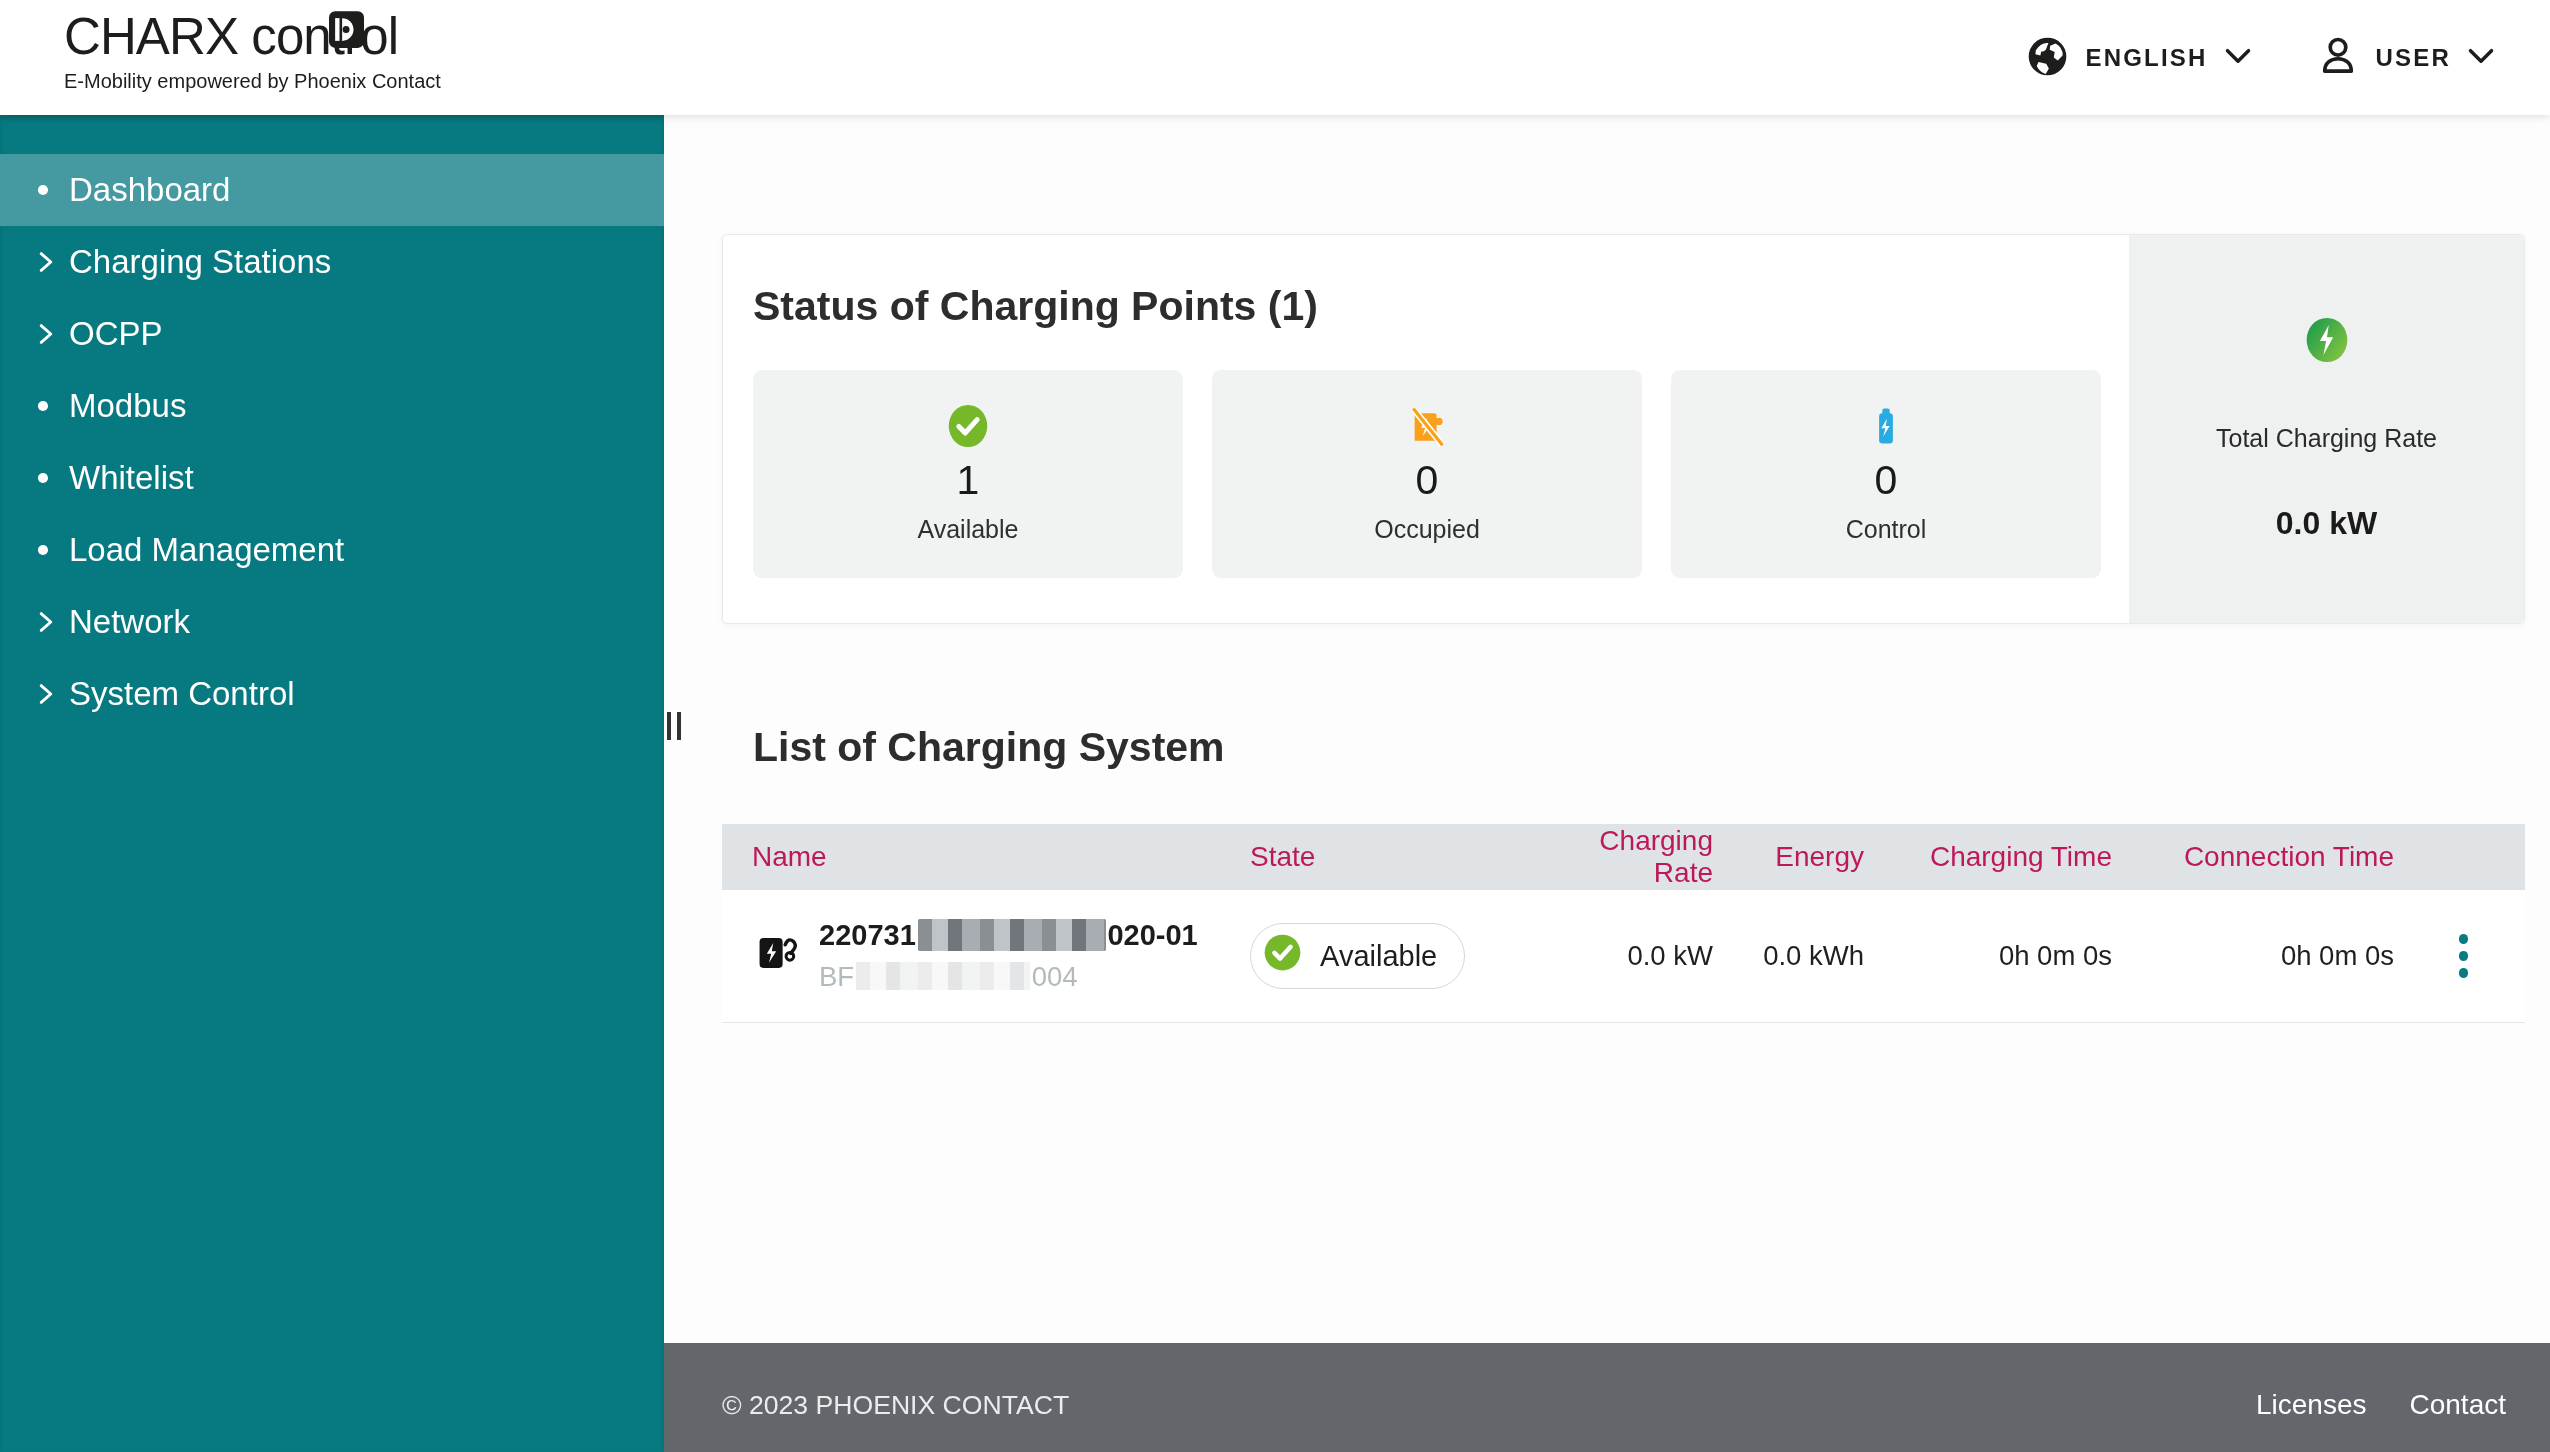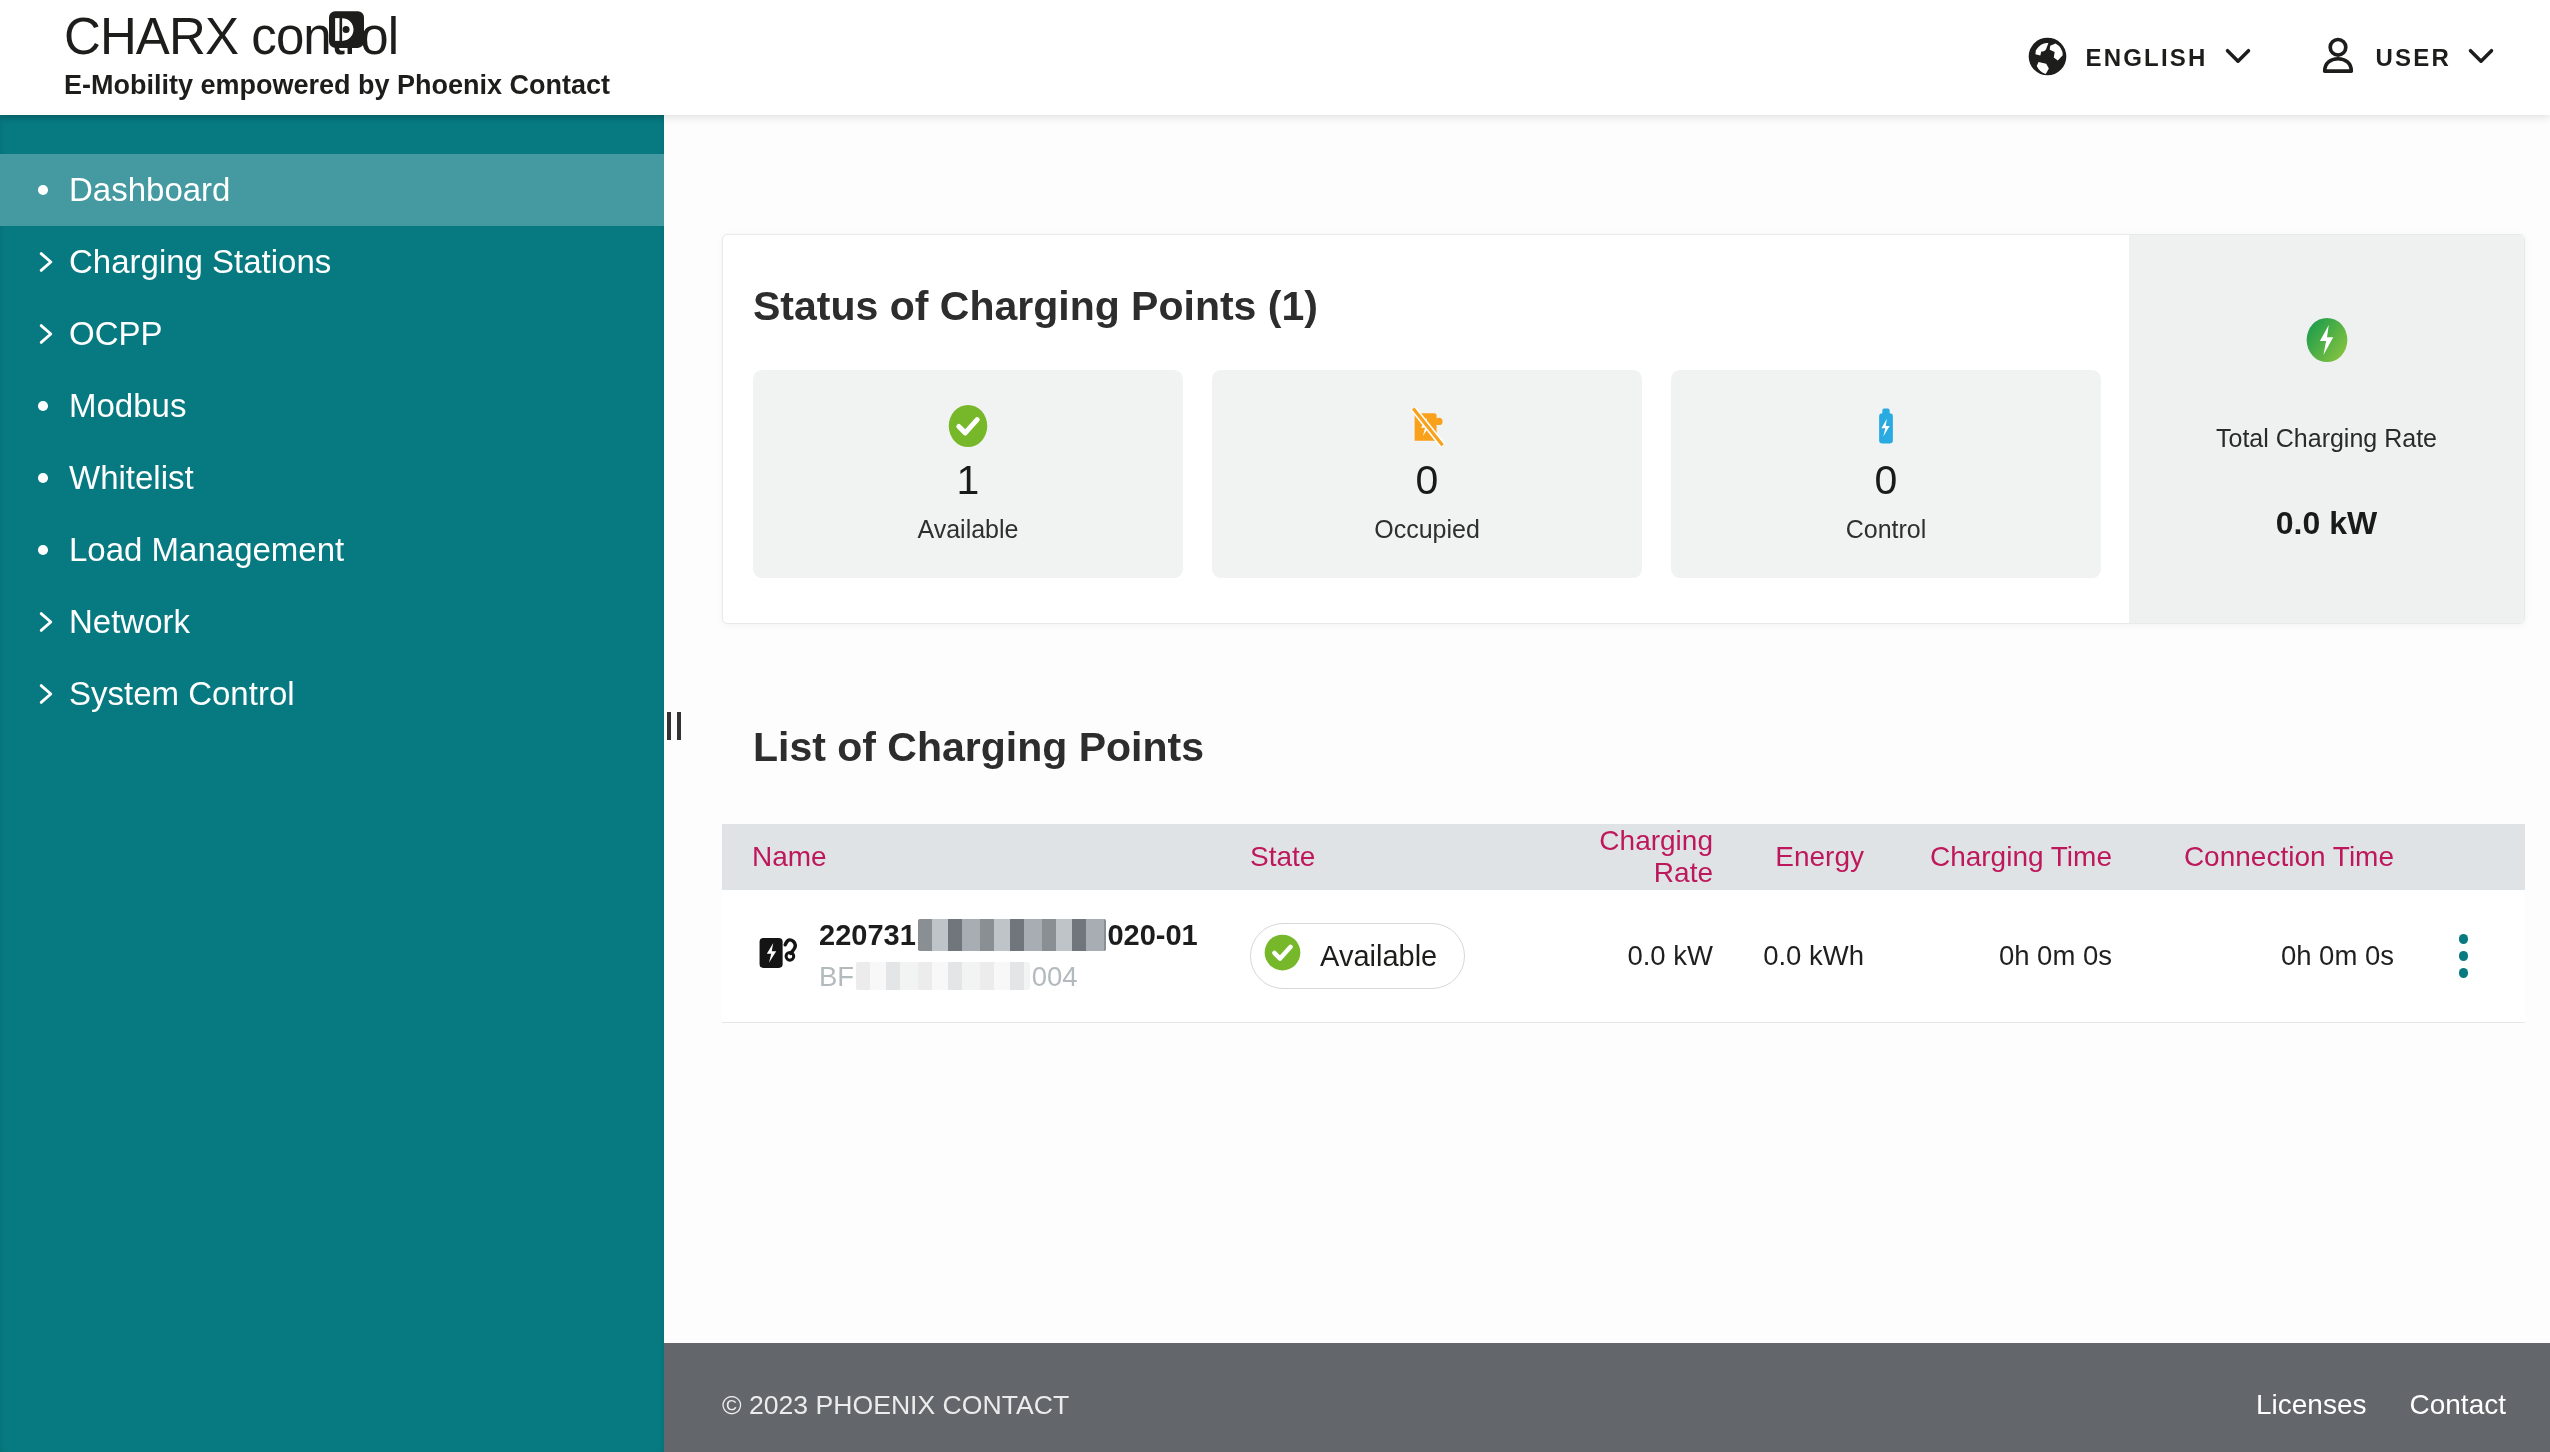--- a/index.html
+++ b/index.html
@@ -10,21 +10,21 @@
   }
 
   
   .header {
     position:absolute; top:0; left:0; width:2550px; height:115px;
     background:#ffffff; z-index:6;
     box-shadow:0 1.8px 8.9px rgba(0,0,0,.14);
   }
   .logo-block { position:absolute; left:64px; top:10.6px; }
   .logo-title { font-size:51px; font-weight:400; letter-spacing:-0.9px; color:#1d1d1b; line-height:1; }
-  .logo-tagline { font-size:27px; color:#1d1d1b; margin-top:8.9px;font-weight:bold; }
+  .logo-tagline { font-size:20px; color:#1d1d1b; margin-top:8.9px; }
   .logo-mark { position:absolute; left:329px; top:10.6px; width:35px; height:37px; }
   .header-right {
     position:absolute; right:55px; top:0; height:115px;
     display:flex; align-items:center; gap:64px;
   }
   .menu-chip { display:flex; align-items:center; gap:16px; cursor:pointer; }
   .menu-chip .chip-label { font-size:24px; font-weight:700; letter-spacing:2.2px; color:#1d1d1b; }
 
   
   .sidebar {
@@ -298,21 +298,21 @@
           </defs>
           <ellipse cx="26" cy="27" rx="23" ry="25" fill="url(#gradGreen)"></ellipse>
           <path d="M28 10 l-10 18 h7 l-3 16 11-20 h-7z" fill="#fff"></path>
         </svg>
       </span>
       <div class="total-label">Total Charging Rate</div>
       <div class="total-value">0.0 kW</div>
     </div>
   </div>
 
-  <div class="list-title">List of Charging Points</div>
+  <div class="list-title">List of Charging System</div>
 
   <div class="table">
     <div class="thead">
       <div class="cell-pad">Name</div>
       <div>State</div>
       <div class="num">Charging Rate</div>
       <div class="num">Energy</div>
       <div class="num">Charging Time</div>
       <div class="num">Connection Time</div>
       <div></div>

